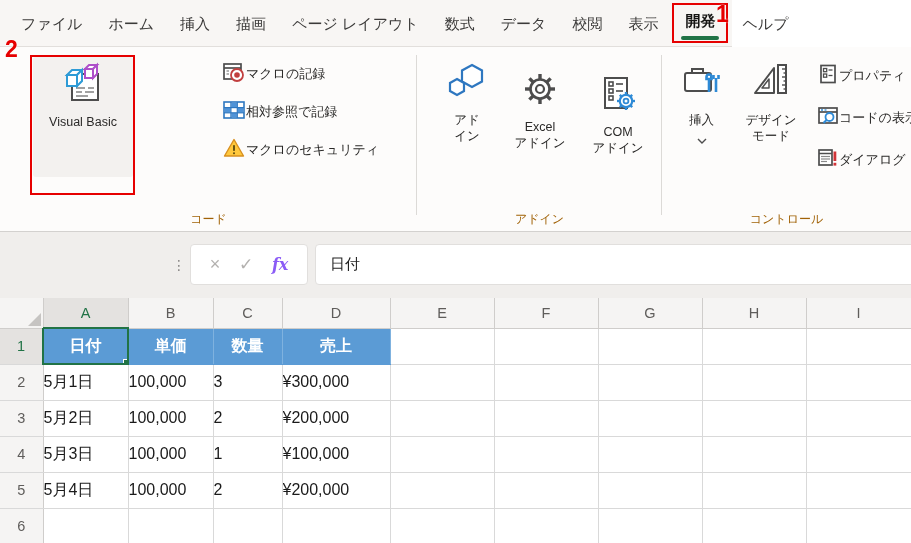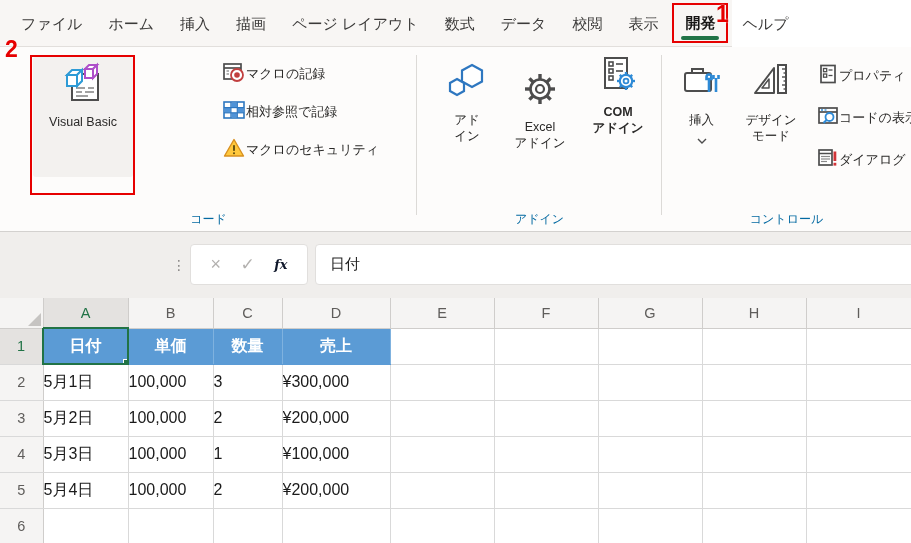--- a/index.html
+++ b/index.html
@@ -14,21 +14,21 @@
     position:absolute; left:0; top:0; width:732px; height:47px;
     background:#f8f6f4; display:flex; align-items:center;
     padding-left:8px; border-bottom:1px solid #e2dfdc;
   }
   .tab {
     font-size:15px; color:#3b3a39; padding:0 13px; line-height:45px;
     white-space:nowrap; cursor:default;
   }
   .tab-active-wrap {
     position:relative; border:2px solid #e60000; margin:0 1px;
-    height:40px; display:flex; align-items:center;
+    height:40px; display:flex; align-items:center;font-family:Liberation Mono, monospace;
   }
   .tab-active {
     font-weight:bold; color:#161514; padding:0 11px; position:relative;
     line-height:36px;
   }
   .tab-active::after {
     content:""; position:absolute; left:7px; right:7px; bottom:1px;
     height:4px; background:#217346; border-radius:2px;
   }
   .callout {
@@ -45,21 +45,21 @@
   }
   .rgroup { position:absolute; top:0; height:185px; }
   .rgroup .vsep {
     position:absolute; right:0; top:8px; height:160px; width:1px; background:#dcdad7;
   }
   #group-code     { left:0;   width:417px; }
   #group-addins   { left:417px; width:245px; }
   #group-controls { left:662px; width:249px; }
   .group-label {
     position:absolute; left:0; right:0; bottom:4px; text-align:center;
-    font-size:12px; color:#0369a1;
+    font-size:12px; color:#a16207;
   }
   .bigbtn {
     position:absolute; display:flex; flex-direction:column; align-items:center;
     justify-content:flex-start; cursor:default; border-radius:3px; padding-top:4px;
   }
   .bigbtn .lbl {
     font-size:12.5px; color:#2b2a29; text-align:center; line-height:1.3;
     white-space:nowrap; margin-top:3px;
   }
   .smallbtn {
@@ -71,21 +71,21 @@
   #btn-visual-basic { left:33px; top:10px; width:100px; height:120px; background:#f3f1ef; }
   #vb-redbox {
     position:absolute; left:30px; top:8px; width:105px; height:140px;
     border:2px solid #e60000; z-index:20; pointer-events:none;
   }
   #btn-macro { left:141px; top:10px; width:60px; height:110px; }
   .small-col-code { position:absolute; left:222px; top:12px; display:flex; flex-direction:column; gap:8px; }
 
   #btn-addins       { left:22px;  top:8px; width:56px;  height:125px; }
   #btn-excel-addins { left:86px;  top:15px; width:74px;  height:125px; }
-  #btn-com-addins   { left:164px; top:0; width:74px;  height:125px;font-weight:bold; }
+  #btn-com-addins   { left:164px; top:20px; width:74px;  height:125px; }
 
   #btn-insert      { left:12px; top:8px; width:55px; height:130px; }
   #btn-design-mode { left:72px; top:8px; width:74px; height:125px; }
   .small-col-controls { position:absolute; left:155px; top:14px; display:flex; flex-direction:column; gap:12px; }
 
   .chev { margin-top:2px; }
 
   
   .formulabar {
     position:absolute; left:0; top:232px; width:911px; height:66px;
@@ -101,21 +101,21 @@
     position:absolute; left:172px; top:12px; height:41px; display:flex;
     align-items:center; color:#8a8886; font-size:14px;
   }
   .fxbox {
     position:absolute; left:190px; top:12px; width:118px; height:41px;
     background:#fff; border:1px solid #e1dfdd; border-radius:4px;
     display:flex; align-items:center; justify-content:space-evenly;
   }
   .fxbox .x   { color:#b3b1af; font-size:18px; }
   .fxbox .chk { color:#b3b1af; font-size:17px; }
-  .fxbox .fx  { font-family:"DejaVu Serif","Liberation Serif",serif; font-style:italic; font-weight:bold; font-size:13px; color:#0f172a; }
+  .fxbox .fx  { font-family:"DejaVu Serif","Liberation Serif",serif; font-style:italic; font-weight:bold; font-size:16px; color:#8b5cf6; }
   .fbinput {
     position:absolute; left:315px; top:12px; width:600px; height:41px;
     background:#fff; border:1px solid #e1dfdd; border-radius:4px 0 0 4px;
     display:flex; align-items:center; font-size:15px; color:#222; padding-left:14px;
   }
 
   
   .sheet { position:absolute; left:0; top:298px; width:911px; height:245px; background:#fff; }
   table.grid { border-collapse:collapse; table-layout:fixed; width:911px; }
   .grid th, .grid td {

